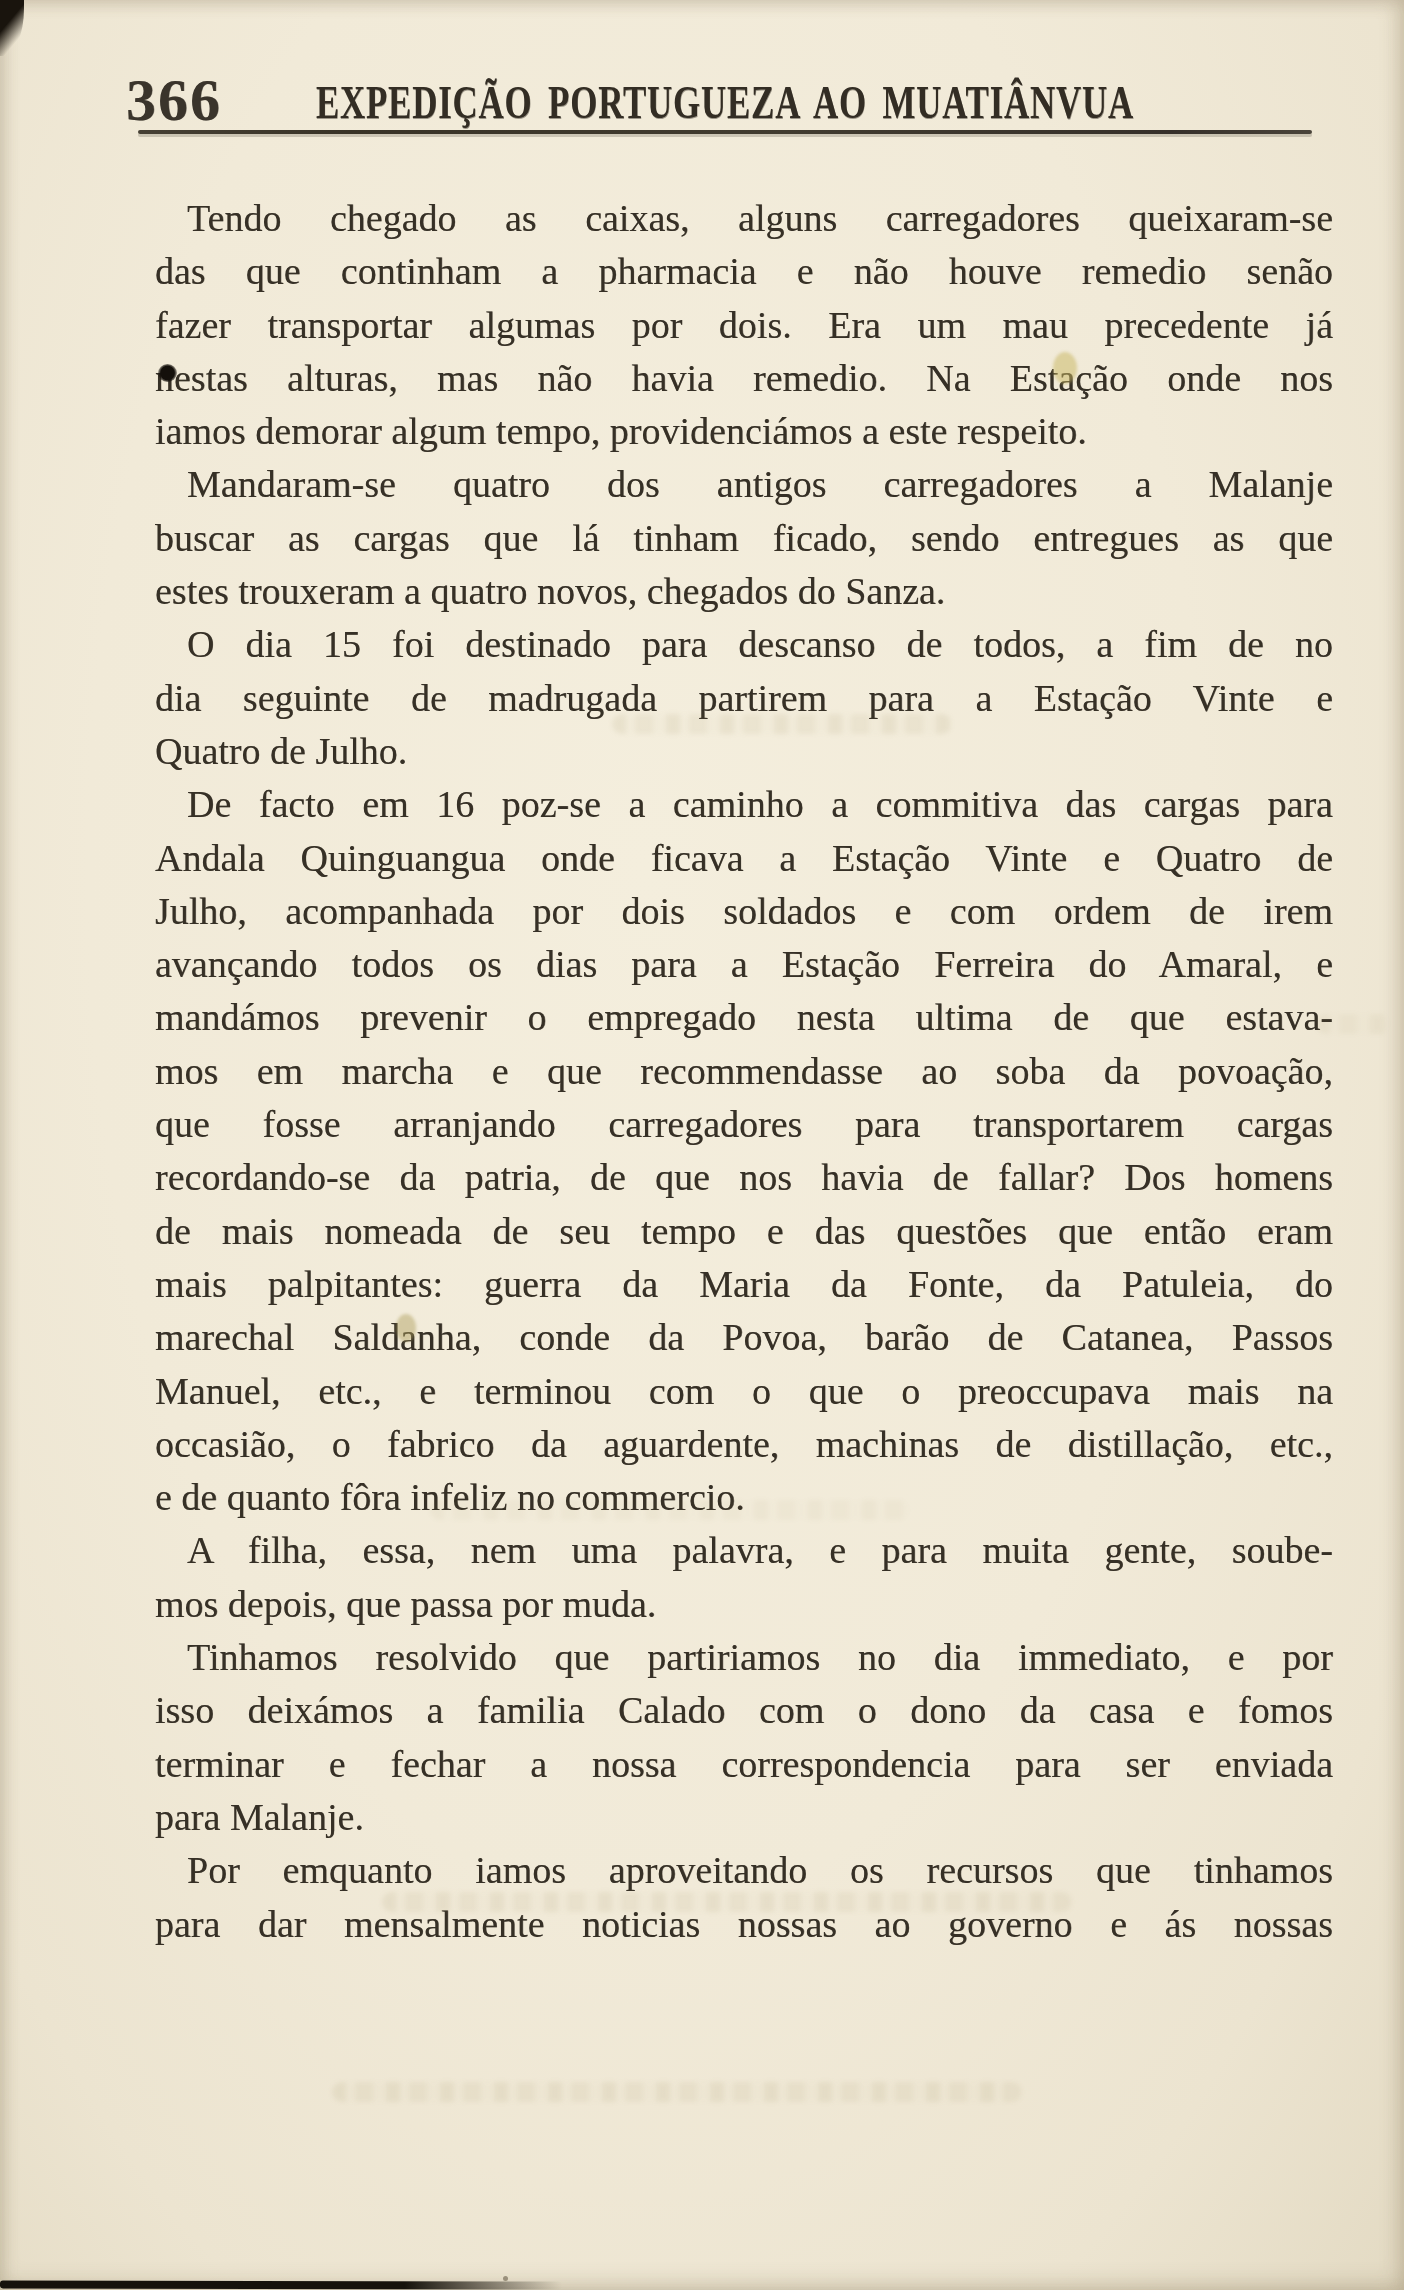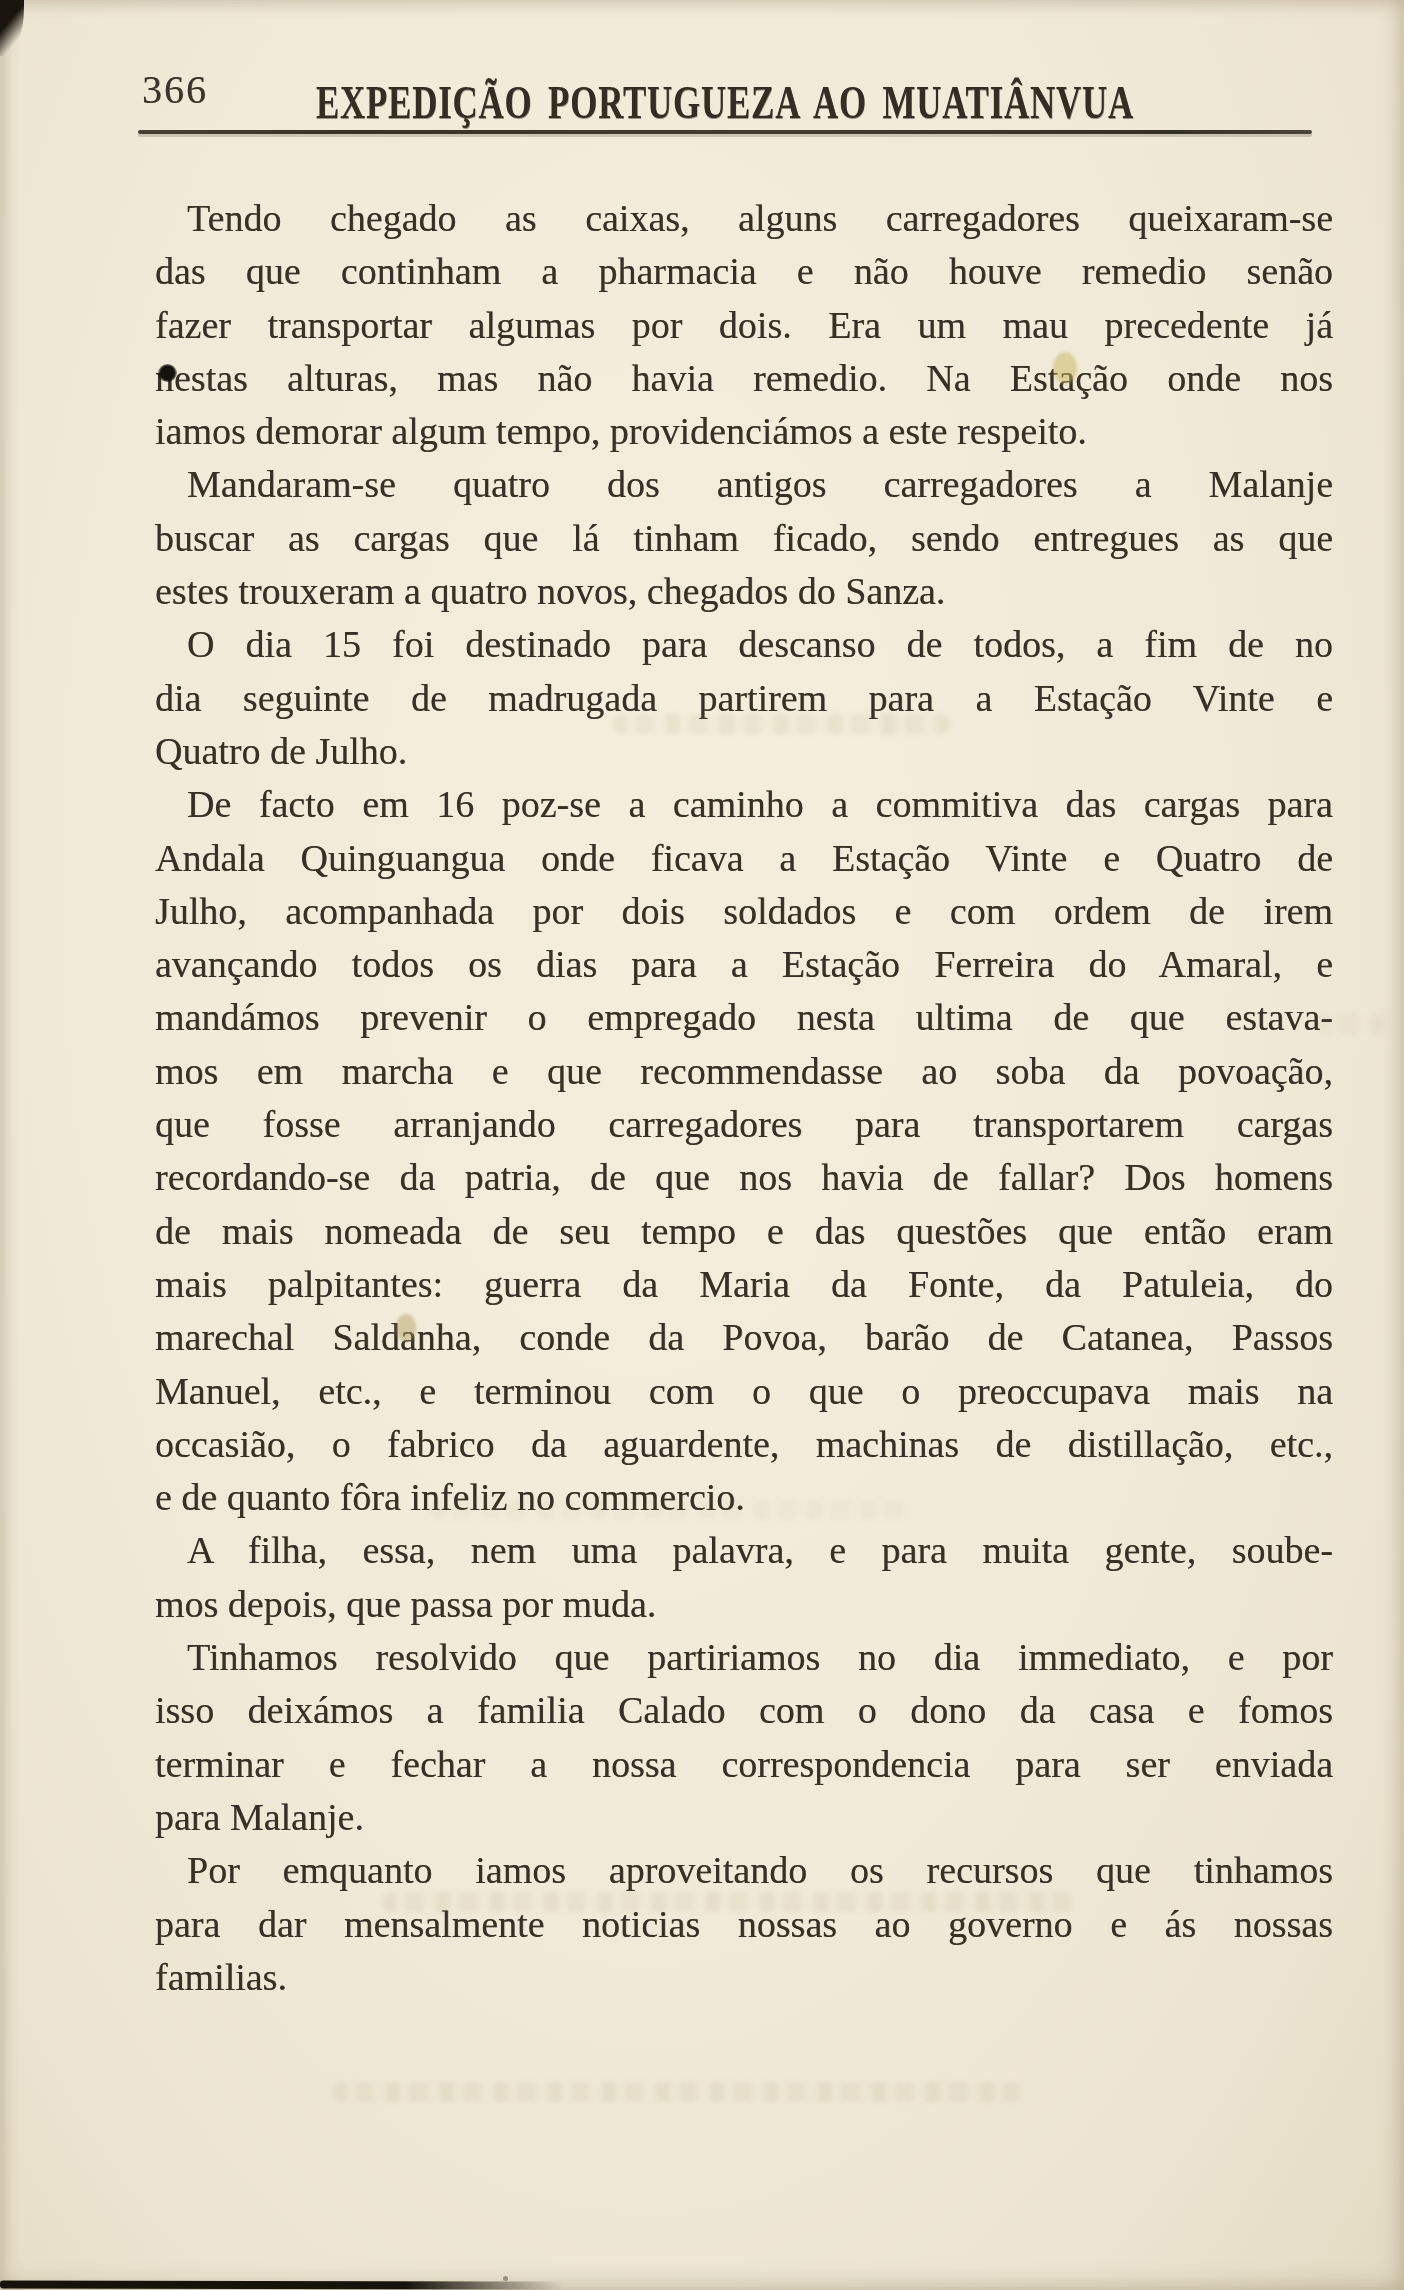--- a/index.html
+++ b/index.html
@@ -17,24 +17,25 @@
     box-shadow:
       inset -8px 0 18px rgba(122,106,74,.16),
       inset 0 -10px 20px rgba(122,106,74,.14),
       inset 8px 0 14px rgba(122,106,74,.10),
       inset 0 8px 14px rgba(122,106,74,.08);
     color: #352f27;
   }
 
   
   .pagenum {
-    position: absolute; left: 142px; top: 70px;
-    font-size: 40px; line-height: 1; letter-spacing: 2px;
+    position: absolute; left: 126px; top: 70px;
+    font-size: 60px; line-height: 1; letter-spacing: 2px;
     color: #3a342b;
     text-shadow: 0.4px 0.4px 0.5px rgba(58,52,43,.5);
+    font-weight: bold;
   }
   .running {
     position: absolute; left: 138px; top: 80px; width: 1174px;
     text-align: center;
     font-size: 46px; line-height: 1; font-weight: bold;
     letter-spacing: 1px; word-spacing: 8px;
     transform: scaleX(0.76); transform-origin: 50% 50%;
     color: #332d24;
     text-shadow: 0.5px 0.5px 0.6px rgba(51,45,36,.45);
     white-space: nowrap;
@@ -138,21 +139,20 @@
       <div class="line">occasião, o fabrico da aguardente, machinas de distillação, etc.,</div>
       <div class="line last">e de quanto fôra infeliz no commercio.</div>
       <div class="line first">A filha, essa, nem uma palavra, e para muita gente, soube-</div>
       <div class="line last">mos depois, que passa por muda.</div>
       <div class="line first">Tinhamos resolvido que partiriamos no dia immediato, e por</div>
       <div class="line">isso deixámos a familia Calado com o dono da casa e fomos</div>
       <div class="line">terminar e fechar a nossa correspondencia para ser enviada</div>
       <div class="line last">para Malanje.</div>
       <div class="line first">Por emquanto iamos aproveitando os recursos que tinhamos</div>
       <div class="line">para dar mensalmente noticias nossas ao governo e ás nossas</div>
-      <div class="line last">familias.</div>
     </div>
 
   <div class="artifact corner-mark"></div>
   <div class="artifact ink-blot"></div>
   <div class="artifact smudge smudge-estacao"></div>
   <div class="artifact smudge smudge-seu"></div>
   <div class="artifact ghost ghost-1"></div>
   <div class="artifact ghost ghost-2"></div>
   <div class="artifact ghost ghost-3"></div>
   <div class="artifact ghost ghost-4"></div>

